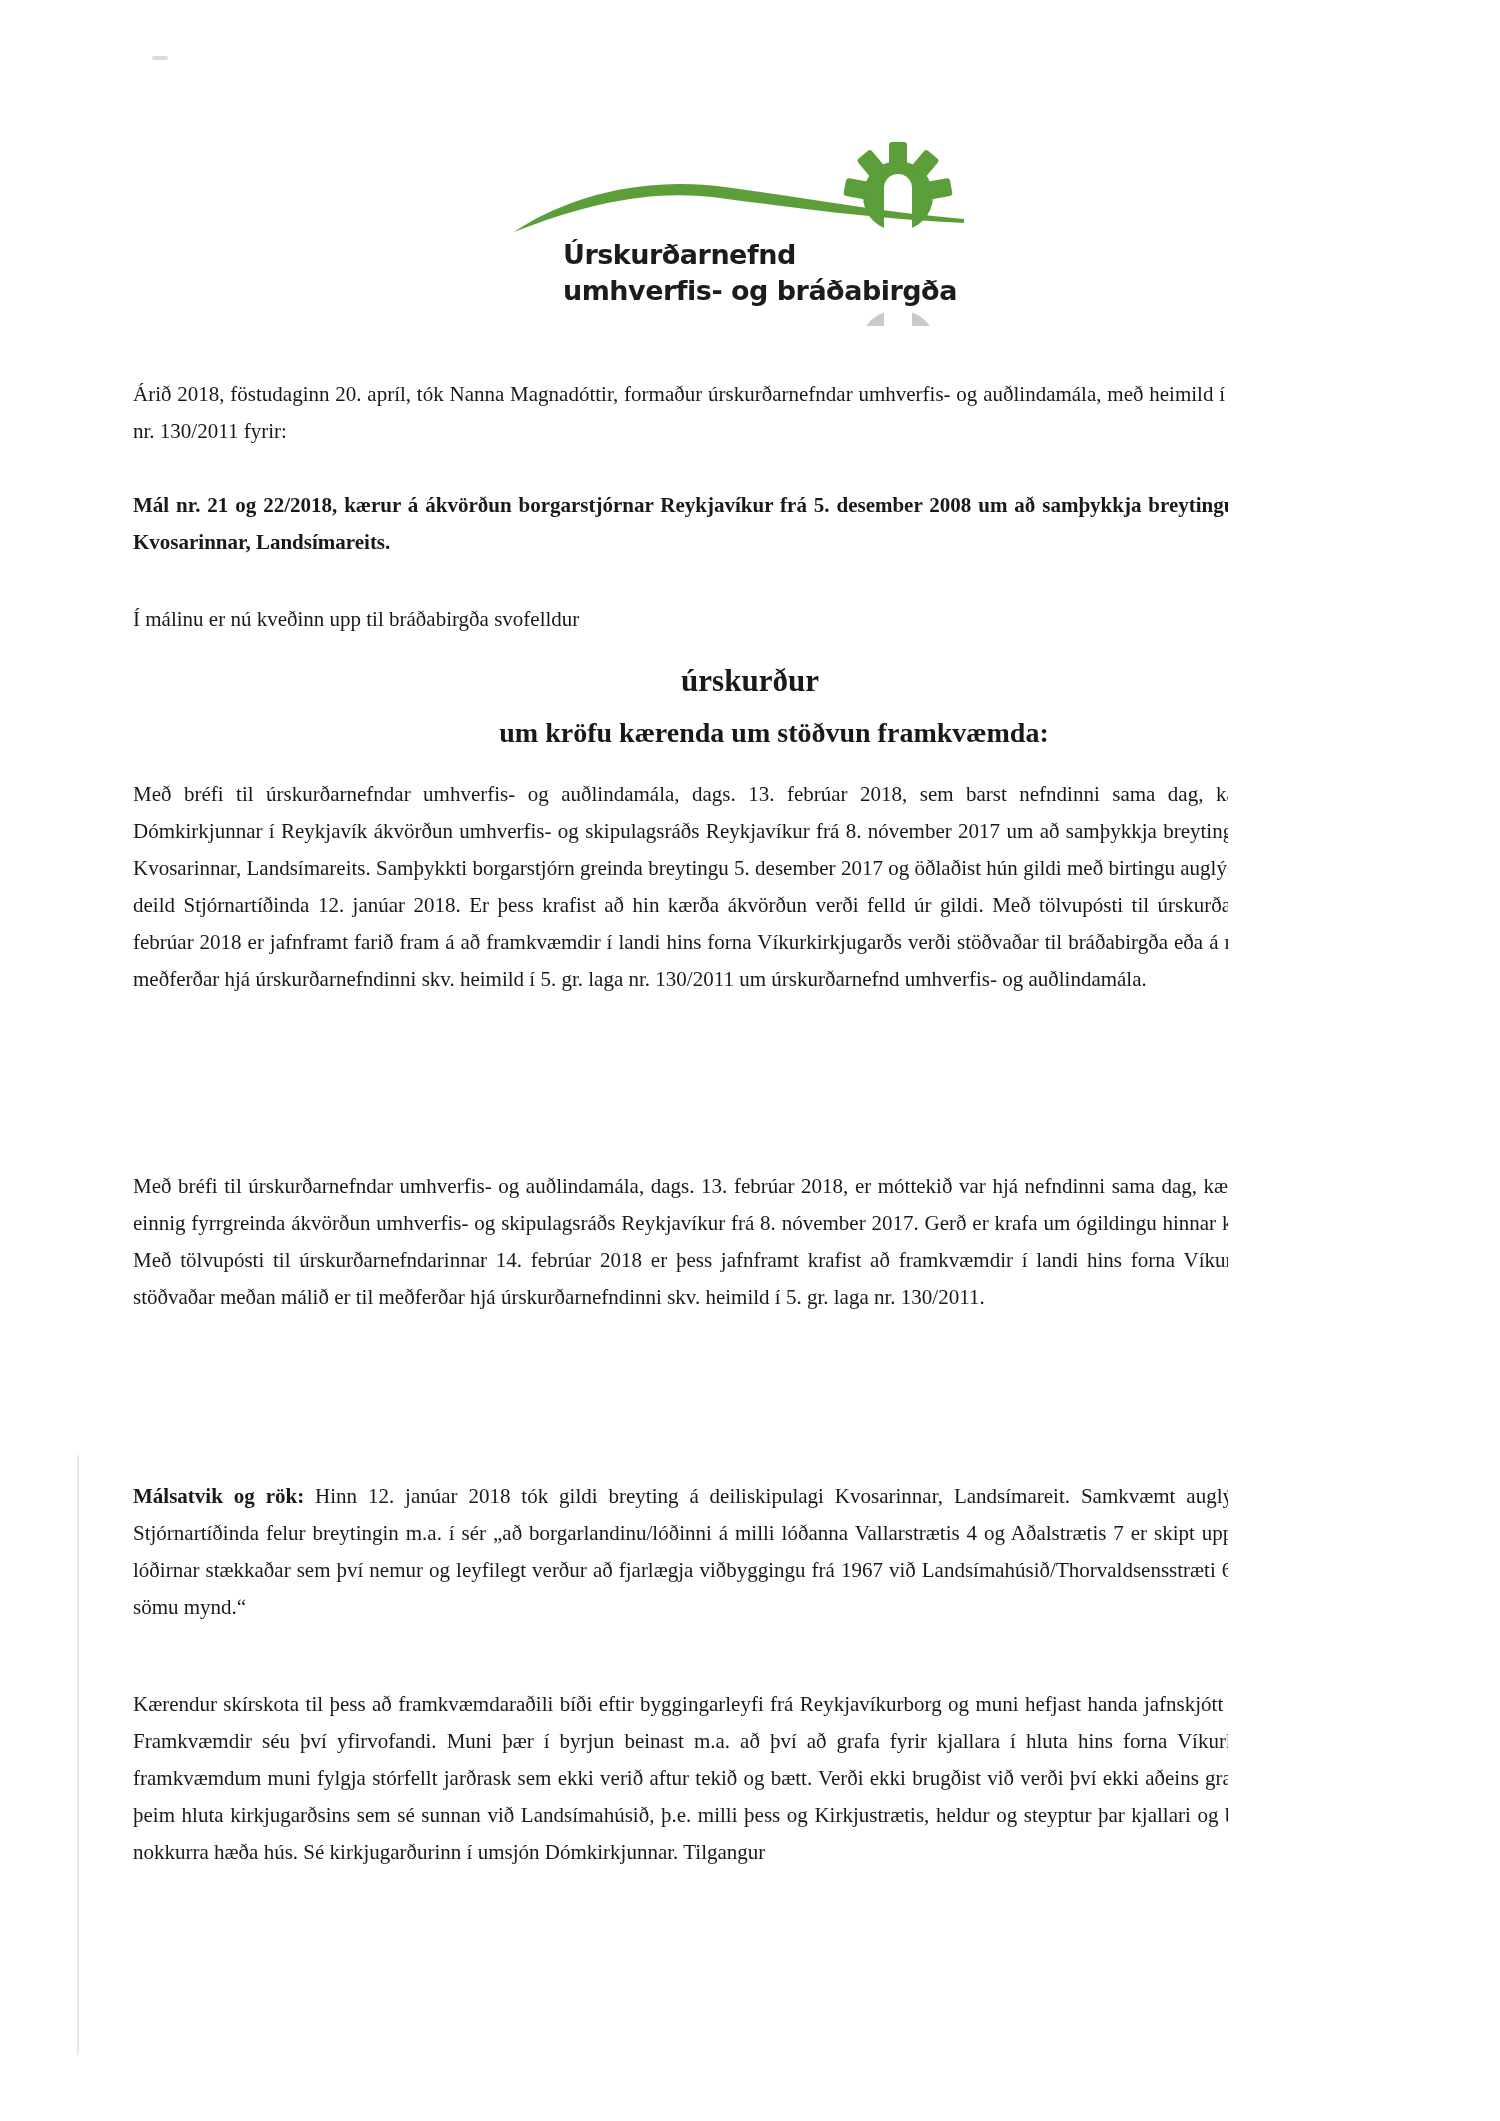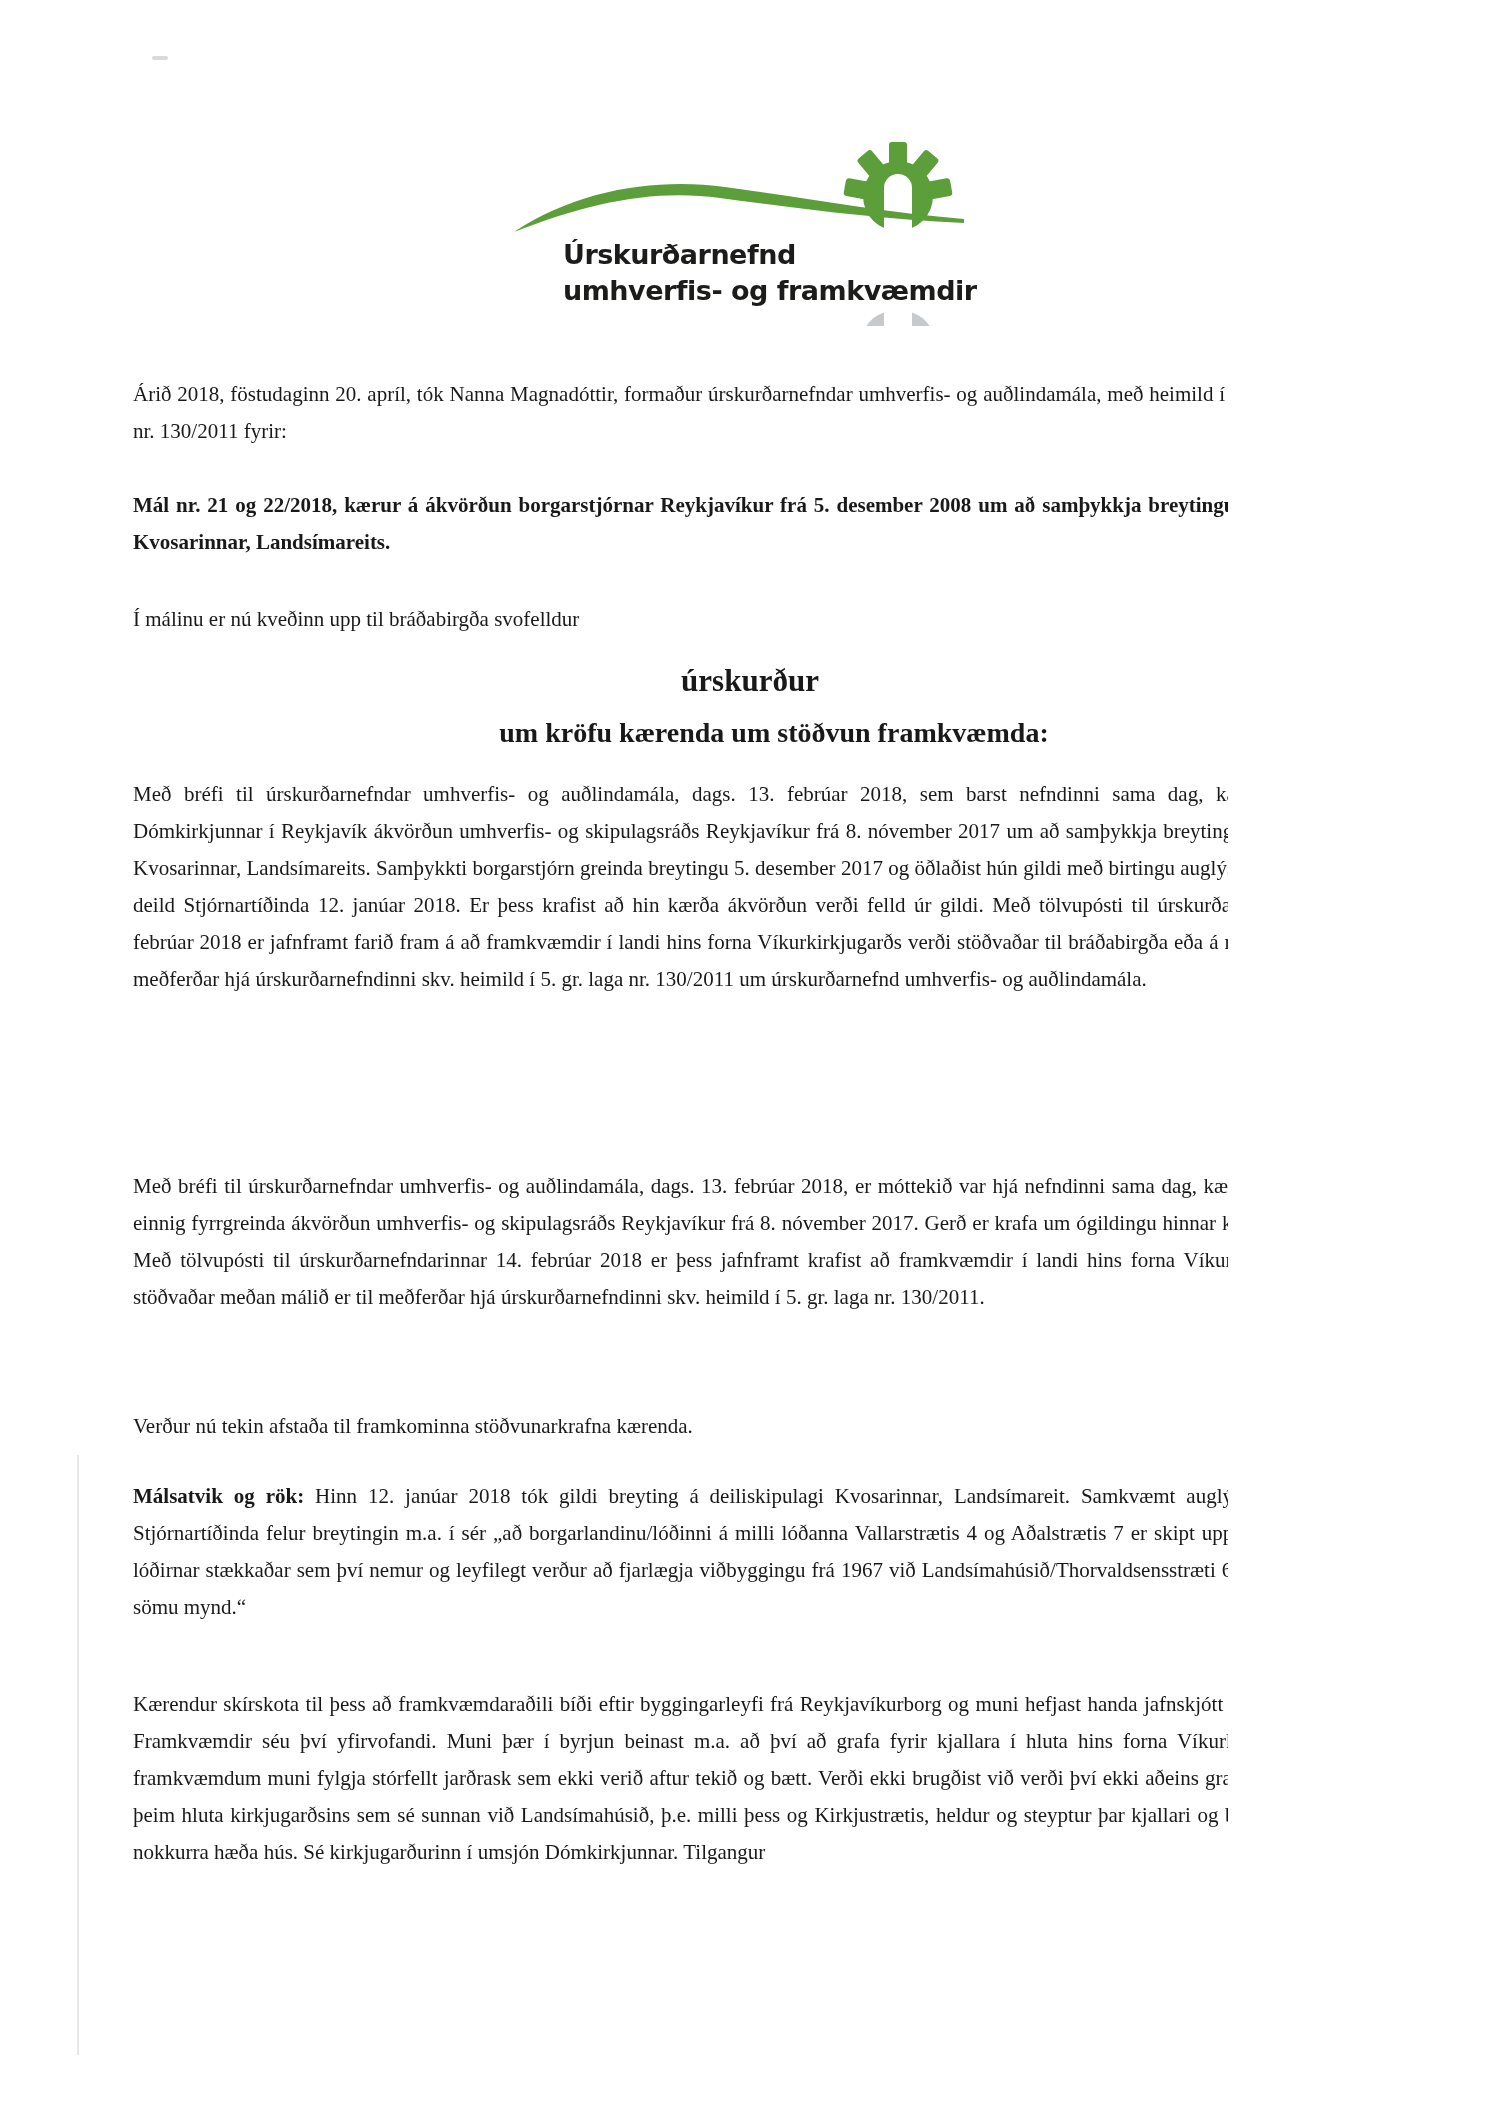--- a/index.html
+++ b/index.html
@@ -79,36 +79,35 @@
         <rect x="-9" y="-54" width="18" height="24" rx="3" transform="rotate(-80)"></rect>
       </g>
       <path d="M-14,44 L-14,-8 A14,14 0 0 1 14,-8 L14,44 Z" fill="#ffffff"></path>
     </g>
 
     <path d="M14,106 C80,62 160,52 225,61 C300,71 380,86 464,93 L464,97 C375,93 295,82 220,72 C155,63 90,76 14,106 Z" fill="#5b9e3a"></path>
   </svg>
 
   <div class="org-name">
     <div>Úrskurðarnefnd</div>
-    <div>umhverfis- og framkvæmdir</div>
+    <div>umhverfis- og bráðabirgða</div>
   </div>
 
   <p class="blk just" style="top:376px">Árið 2018, föstudaginn 20. apríl, tók Nanna Magnadóttir, formaður úrskurðarnefndar umhverfis- og auðlindamála, með heimild í 3. mgr. 3. gr. laga nr. 130/2011 fyrir:</p>
 
   <p class="blk just bold" style="top:487px">Mál nr. 21 og 22/2018, kærur á ákvörðun borgarstjórnar Reykjavíkur frá 5. desember 2008 um að samþykkja breytingu á deiliskipulagi Kvosarinnar, Landsímareits.</p>
 
   <p class="blk" style="top:601px">Í málinu er nú kveðinn upp til bráðabirgða svofelldur</p>
 
   <p class="blk center bold t1" style="top:662px">úrskurður</p>
 
   <p class="blk center bold t2" style="top:714px">um kröfu kærenda um stöðvun framkvæmda:</p>
 
   <p class="blk just" style="top:776px">Með bréfi til úrskurðarnefndar umhverfis- og auðlindamála, dags. 13. febrúar 2018, sem barst nefndinni sama dag, kærir Sóknarnefnd Dómkirkjunnar í Reykjavík ákvörðun umhverfis- og skipulagsráðs Reykjavíkur frá 8. nóvember 2017 um að samþykkja breytingu á deiliskipulagi Kvosarinnar, Landsímareits. Samþykkti borgarstjórn greinda breytingu 5. desember 2017 og öðlaðist hún gildi með birtingu auglýsingar þar um í B-deild Stjórnartíðinda 12. janúar 2018. Er þess krafist að hin kærða ákvörðun verði felld úr gildi. Með tölvupósti til úrskurðarnefndarinnar 14. febrúar 2018 er jafnframt farið fram á að framkvæmdir í landi hins forna Víkurkirkjugarðs verði stöðvaðar til bráðabirgða eða á meðan málið er til meðferðar hjá úrskurðarnefndinni skv. heimild í 5. gr. laga nr. 130/2011 um úrskurðarnefnd umhverfis- og auðlindamála.</p>
 
   <p class="blk just" style="top:1168px">Með bréfi til úrskurðarnefndar umhverfis- og auðlindamála, dags. 13. febrúar 2018, er móttekið var hjá nefndinni sama dag, kærir félagið Kvosin einnig fyrrgreinda ákvörðun umhverfis- og skipulagsráðs Reykjavíkur frá 8. nóvember 2017. Gerð er krafa um ógildingu hinnar kærðu ákvörðunar. Með tölvupósti til úrskurðarnefndarinnar 14. febrúar 2018 er þess jafnframt krafist að framkvæmdir í landi hins forna Víkurkirkjugarðs verði stöðvaðar meðan málið er til meðferðar hjá úrskurðarnefndinni skv. heimild í 5. gr. laga nr. 130/2011.</p>
 
-  <p class="blk" style="top:1408px">Verður nú tekin afstaða til framkominna stöðvunarkrafna kærenda.</p>
 
   <p class="blk just" style="top:1478px"><span class="bold">Málsatvik og rök:</span><span> Hinn 12. janúar 2018 tók gildi breyting á deiliskipulagi Kvosarinnar, Landsímareit. Samkvæmt auglýsingu í B- deild Stjórnartíðinda felur breytingin m.a. í sér „að borgarlandinu/lóðinni á milli lóðanna Vallarstrætis 4 og Aðalstrætis 7 er skipt upp á milli þeirra og lóðirnar stækkaðar sem því nemur og leyfilegt verður að fjarlægja viðbyggingu frá 1967 við Landsímahúsið/Thorvaldsensstræti 6 og byggja hana í sömu mynd.“</span></p>
 
   <p class="blk just" style="top:1686px">Kærendur skírskota til þess að framkvæmdaraðili bíði eftir byggingarleyfi frá Reykjavíkurborg og muni hefjast handa jafnskjótt og það liggi fyrir. Framkvæmdir séu því yfirvofandi. Muni þær í byrjun beinast m.a. að því að grafa fyrir kjallara í hluta hins forna Víkurkirkjugarðs. Þeim framkvæmdum muni fylgja stórfellt jarðrask sem ekki verið aftur tekið og bætt. Verði ekki brugðist við verði því ekki aðeins grafið fyrir kjallara í þeim hluta kirkjugarðsins sem sé sunnan við Landsímahúsið, þ.e. milli þess og Kirkjustrætis, heldur og steyptur þar kjallari og byggt ofan á hann nokkurra hæða hús. Sé kirkjugarðurinn í umsjón Dómkirkjunnar. Tilgangur</p>
 
 </div>
 
 </body></html>

